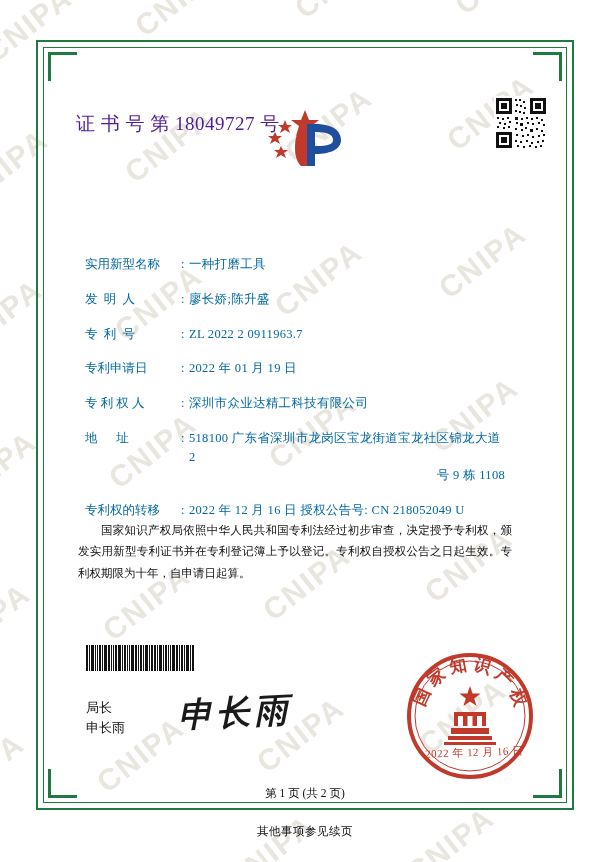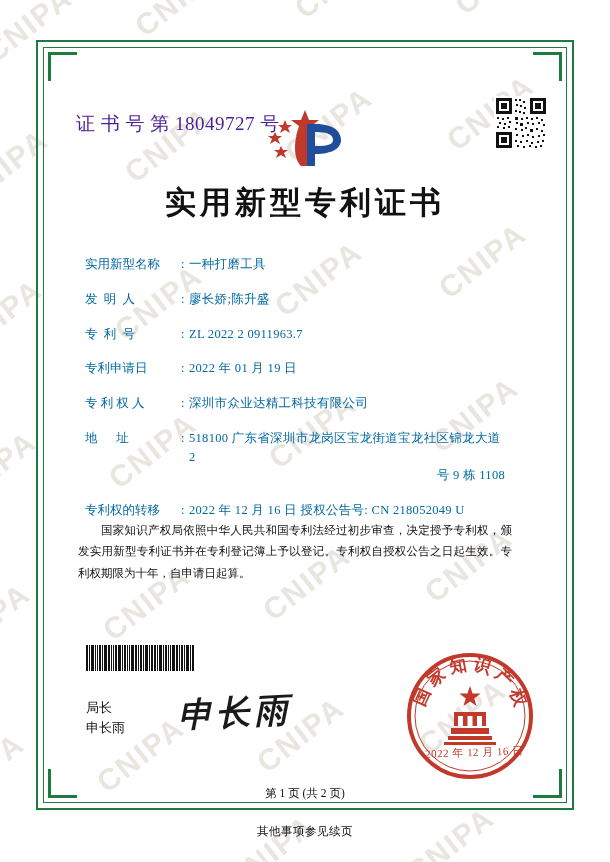--- a/index.html
+++ b/index.html
@@ -354,21 +354,20 @@
         <polygon points="40,12 42,17 47,17 43,20 45,25 40,22 35,25 37,20 33,17 38,17"></polygon>
         <polygon points="30,24 32,28 37,28 33,31 35,36 30,33 25,36 27,31 23,28 28,28"></polygon>
         <polygon points="36,38 38,42 43,42 39,45 41,50 36,47 31,50 33,45 29,42 34,42"></polygon>
       </g>
       <path d="M62 16 L62 58 L70 58 L70 16 Z" fill="#1f4e9c"></path>
       <path d="M70 16 C92 16 96 26 96 32 C96 40 88 46 70 46 L70 38 C84 38 88 36 88 32 C88 27 84 24 70 24 Z" fill="#1f4e9c"></path>
       <path d="M56 20 L62 20 L62 58 L56 58 C52 54 50 48 50 40 C50 30 52 24 56 20 Z" fill="#c0392b"></path>
     </svg>
   </div>
 
-  <div class="title">实用新型专利证书</div>
 
   <div class="fields">
 
     <div class="row">
       <span class="lbl">实用新型名称</span>
       <span class="sep">:</span>
       <span class="val">一种打磨工具</span>
     </div>
 
     <div class="row">

